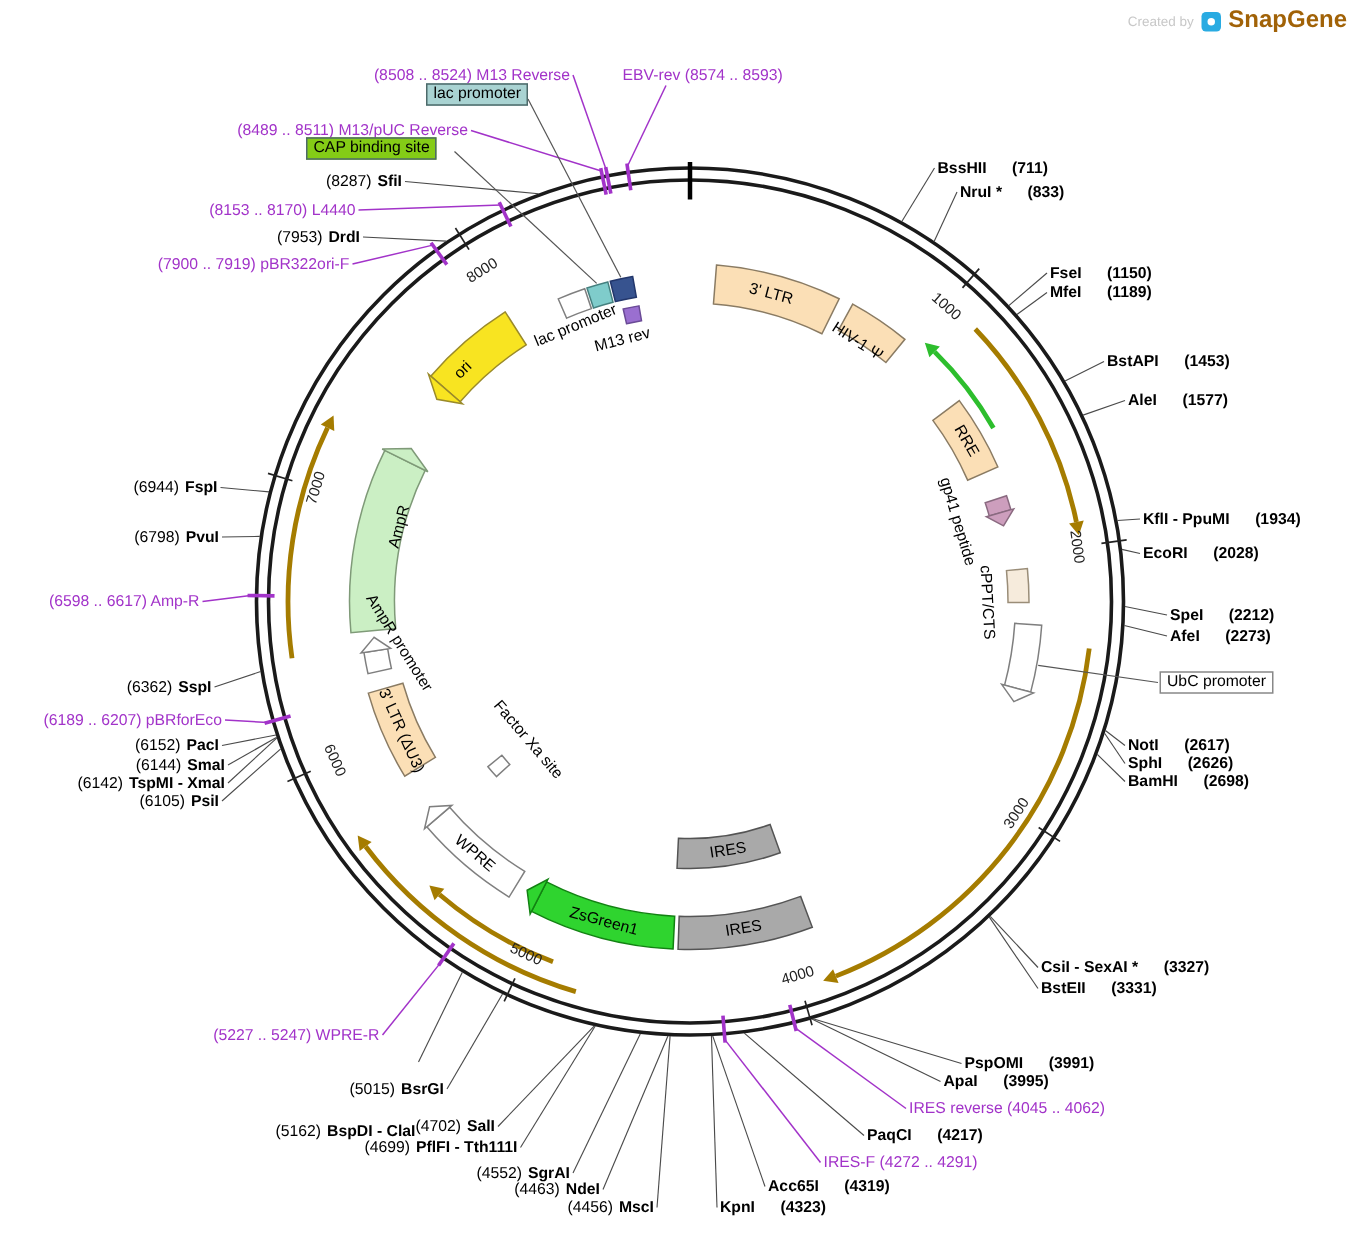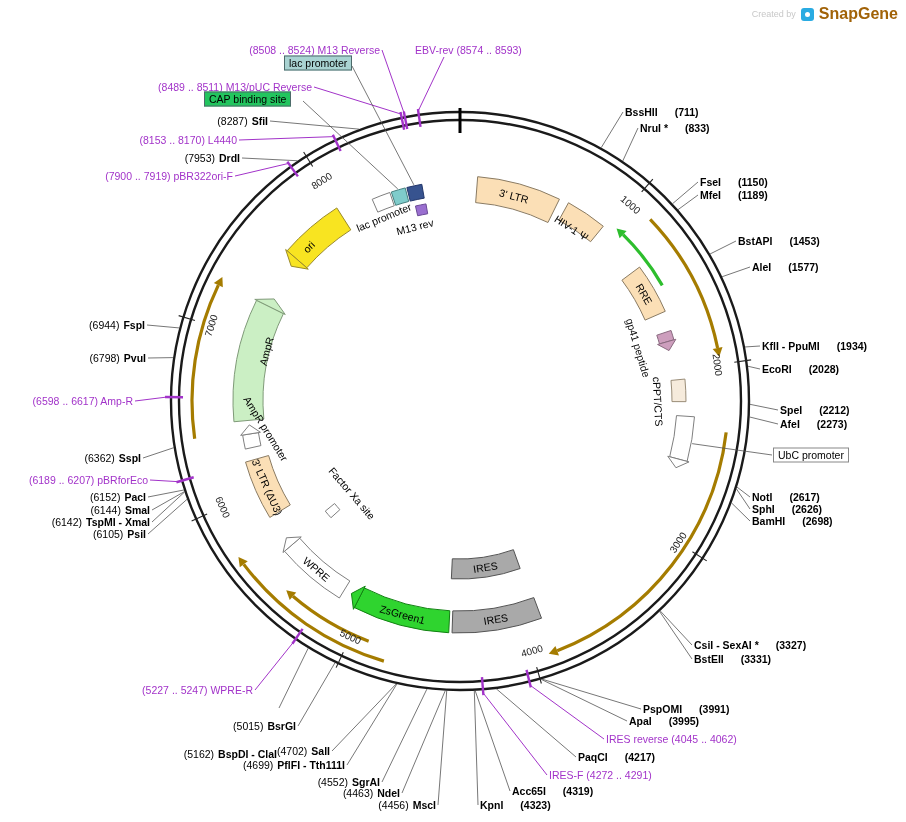--- a/index.html
+++ b/index.html
@@ -204,21 +204,21 @@
       <div class="site-label" style="left: 780px; top: 410px;"><b>SpeI</b><span class="pos after">(2212)</span></div>
       <div class="site-label" style="left: 762px; top: 369px;"><b>EcoRI</b><span class="pos after">(2028)</span></div>
       <div class="site-label" style="left: 762px; top: 346px;"><b>KflI - PpuMI</b><span class="pos after">(1934)</span></div>
       <div class="site-label" style="left: 752px; top: 267px;"><b>AleI</b><span class="pos after">(1577)</span></div>
       <div class="site-label" style="left: 738px; top: 241px;"><b>BstAPI</b><span class="pos after">(1453)</span></div>
       <div class="site-label" style="left: 700px; top: 195px;"><b>MfeI</b><span class="pos after">(1189)</span></div>
       <div class="site-label" style="left: 700px; top: 182px;"><b>FseI</b><span class="pos after">(1150)</span></div>
       <div class="site-label" style="left: 640px; top: 128px;"><b>NruI *</b><span class="pos after">(833)</span></div>
       <div class="site-label" style="left: 625px; top: 112px;"><b>BssHII</b><span class="pos after">(711)</span></div>
       <div class="callout-box" style="left: 284px; top: 63px; background: rgb(169, 211, 210);">lac promoter</div>
-      <div class="callout-box" style="left: 204px; top: 99px; background: #22c55e;">CAP binding site</div>
+      <div class="callout-box" style="left: 204px; top: 99px; background: #84cc16;">CAP binding site</div>
       <div class="callout-box" style="left: 773px; top: 455px; background: rgb(255, 255, 255); border-color: rgb(136, 136, 136); text-align: right;">UbC promoter</div>
     </div>
   <div class="watermark">
     <span class="wm-created">Created by</span>
     <span class="wm-icon"></span>
     <span class="wm-brand">SnapGene</span>
   </div>
 </div>
 
 </body></html>

